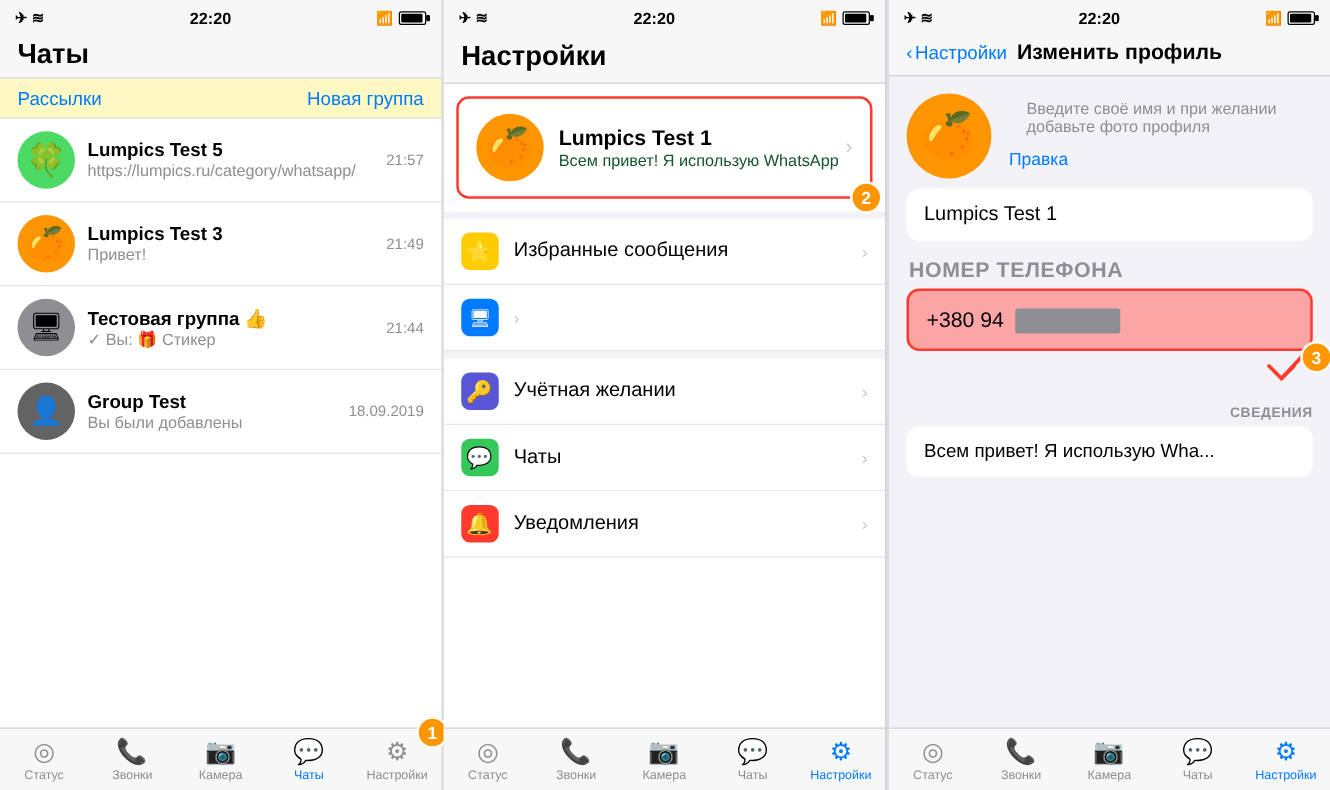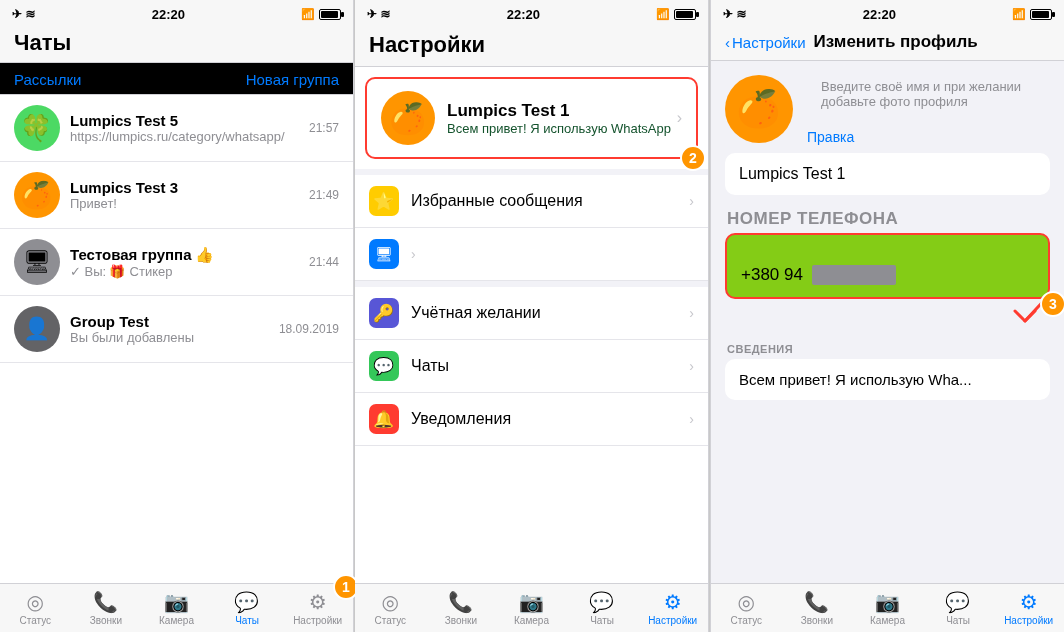--- a/index.html
+++ b/index.html
@@ -52,21 +52,21 @@
       border-bottom: 1px solid #d1d1d6;
     }
     .nav-action { color: #007aff; font-size: 15px; text-decoration: none; cursor: pointer; }
     .nav-title { font-size: 22px; font-weight: 700; color: #000; }
     .nav-icon-btn { color: #007aff; font-size: 20px; cursor: pointer; }
 
     
     .section-links {
       display: flex;
       padding: 8px 14px 6px;
-      background: #000000;
+      background: #fef9c3;
       border-bottom: 1px solid #d1d1d6;
       justify-content: center;
     }
     .section-link { color: #007aff; font-size: 15px; cursor: pointer; }
     .section-link + .section-link { margin-left: auto; }
 
     
     .chat-list { flex: 1; overflow-y: auto; background: #fff; }
     .chat-item {
       display: flex;
@@ -212,21 +212,21 @@
       display: flex; align-items: center; justify-content: center;
       font-size: 36px;
       flex-shrink: 0;
     }
     .profile-avatar-hint {
       margin-left: 14px;
       font-size: 13px;
       color: #8e8e93;
       padding-top: 4px;
     }
-    .profile-edit-link { color: #007aff; font-size: 14px; cursor: pointer; margin-top: 20px; display: block; }
+    .profile-edit-link { color: #007aff; font-size: 14px; cursor: pointer; margin-top: 10px; display: block; }
 
     .profile-field-card {
       background: #fff;
       border-radius: 10px;
       padding: 12px 14px;
       margin-bottom: 14px;
       font-size: 16px;
       color: #000;
     }
 
@@ -234,33 +234,33 @@
       font-size: 17px;
       font-weight: 600;
       color: #8e8e93;
       text-transform: uppercase;
       letter-spacing: 0.5px;
       margin-bottom: 4px;
       padding-left: 2px;
     }
 
     .phone-field-card {
-      background: #84cc16;
+      background: #fca5a5;
       border-radius: 10px;
-      padding: 26px 14px 12px;
+      padding: 10px 14px 12px;
       margin-bottom: 14px;
       border: 2px solid #ff3b30;
       position: relative;
     }
     .phone-value { font-size: 17px; color: #000; margin-top: 4px; }
     .phone-blur { display: inline-block; background: #8e8e93; color: transparent; border-radius: 2px; user-select: none; margin-left: 4px; }
 
     .svedenia-header {
       font-size: 11px; font-weight: 600; color: #8e8e93; text-transform: uppercase;
-      letter-spacing: 0.5px; margin-bottom: 4px; padding-left: 2px;
+      letter-spacing: 0.5px; margin-bottom: 4px; padding-left: 2px; text-align: right;
     }
     .svedenia-value {
       background: #fff; border-radius: 10px;
       padding: 12px 14px; font-size: 15px; color: #000;
     }
 
     
     .red-box {
       border: 2.5px solid #ff3b30;
       border-radius: 10px;

